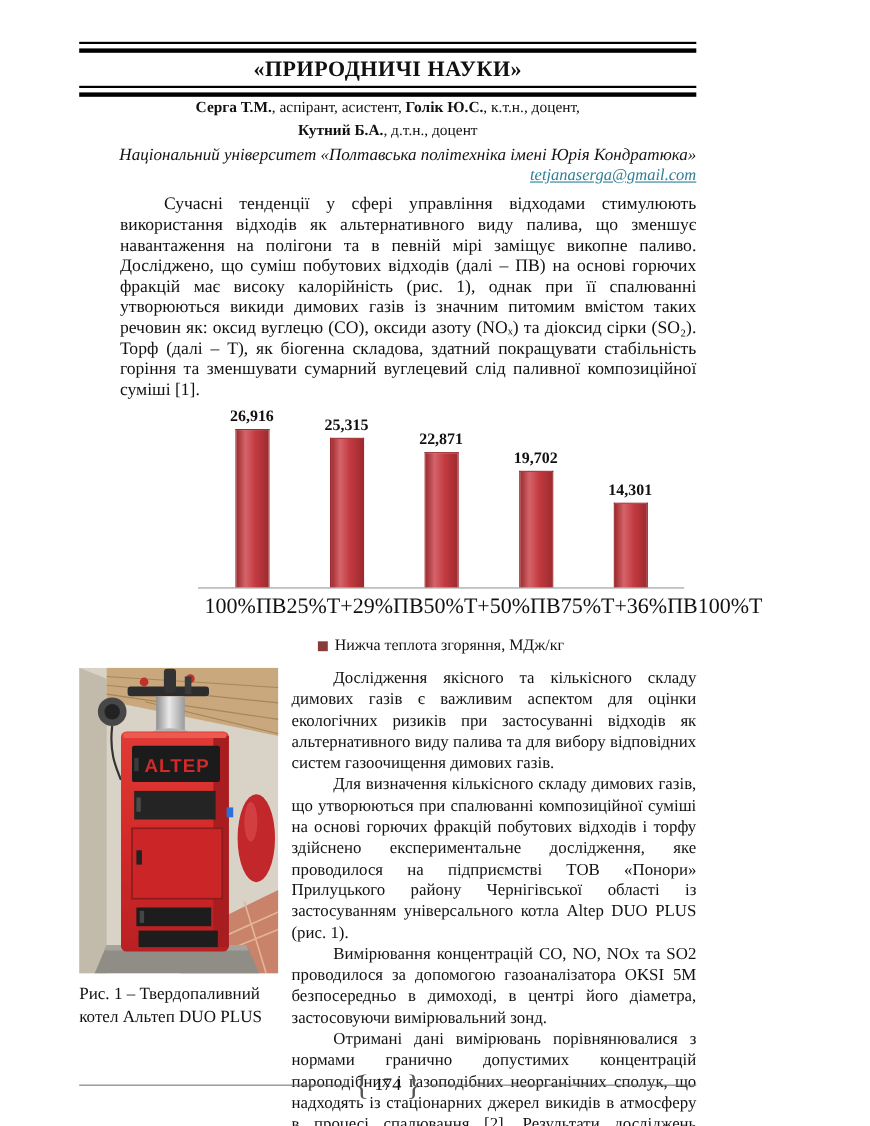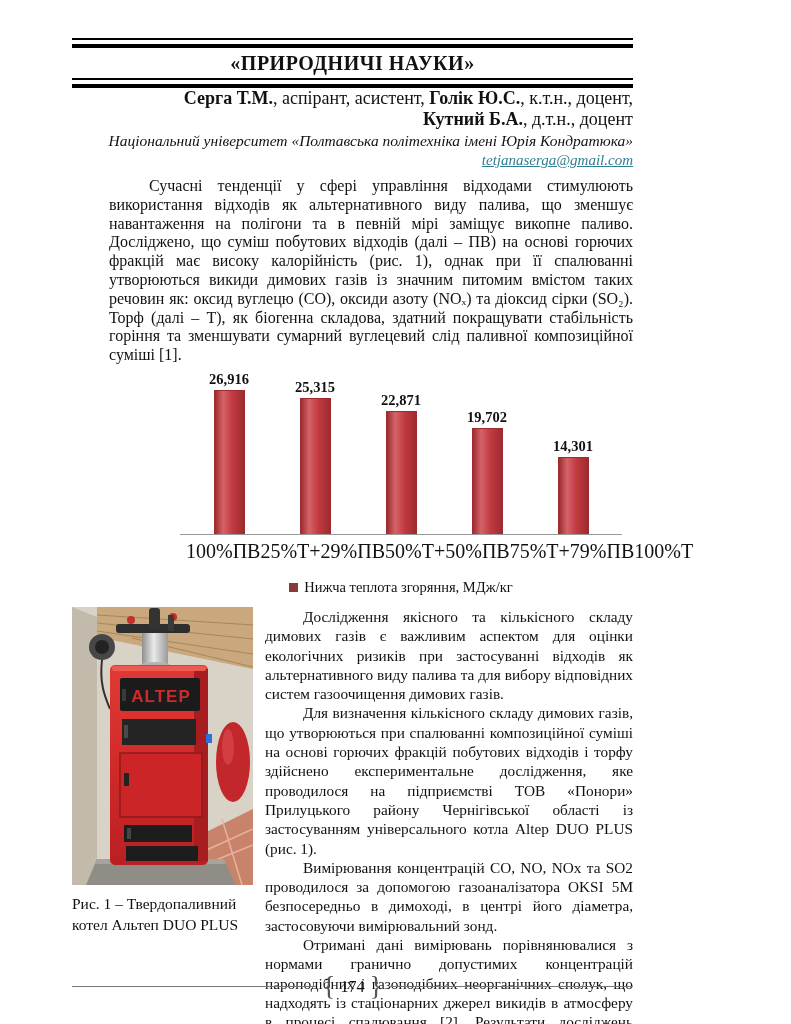--- a/index.html
+++ b/index.html
@@ -7,21 +7,21 @@
   body { width:791px; height:1024px; font-family:"Liberation Serif", serif; color:#111; }
   .page { position:relative; width:693px; height:1024px; background:#fff; overflow:hidden; }
   .content { padding:38px 60px 0 72px; }
 
   
   .double-rule { height:10px; border-top:2px solid #000; border-bottom:4px solid #000; }
   .journal-title { text-align:center; font-weight:bold; font-size:20px; letter-spacing:0.5px; padding:4px 0 3px 0; }
 
   .udc { margin-top:22px; font-weight:bold; font-size:15.5px; }
   .art-title { margin-top:1px; text-align:center; font-weight:normal; font-size:15.5px; line-height:21px; }
-  .authors { text-align:right; font-size:18px; line-height:21px; }
+  .authors { text-align:center; font-size:14px; line-height:21px; }
   .affiliation { text-align:right; font-style:italic; font-size:15.5px; line-height:21px; }
   .email-line { text-align:right; font-size:15px; line-height:19px; }
   .email-line a { color:#2e7f95; font-style:italic; text-decoration:underline; }
 
   .abstract { margin-top:7px; font-size:16px; line-height:18.8px; text-align:justify; text-indent:40px;margin-left:37px; }
 
   
   .chart { width:442px; margin:2px 0 0 108px; }
   .chart-plot { display:flex; align-items:flex-end; height:168px; border-bottom:1.5px solid #999; padding:0 6px; }
   .bar-cell { flex:1; display:flex; flex-direction:column; align-items:center; justify-content:flex-end; }
@@ -89,21 +89,21 @@
           </div>
           <div class="bar-cell">
             <div class="bar-value">14,301</div>
             <div class="bar" style="height: 76.6px; background: linear-gradient(to right, rgb(157, 43, 47), rgb(212, 100, 106) 28%, rgb(194, 58, 64) 60%, rgb(157, 43, 47)); border-color: rgb(157, 43, 47);"></div>
           </div>
         </div>
       <div class="cat-row">
           <div class="cat-cell">100%ПВ</div>
           <div class="cat-cell">25%Т+29%ПВ</div>
           <div class="cat-cell">50%Т+50%ПВ</div>
-          <div class="cat-cell">75%Т+79%ПВ</div>
+          <div class="cat-cell">75%Т+36%ПВ</div>
           <div class="cat-cell">100%Т</div>
         </div>
       <div class="legend">
         <span class="legend-marker" style="background: rgb(138, 59, 56);"></span>
         <span>Нижча теплота згоряння, МДж/кг</span>
       </div>
     </figure>
 
     <div class="two-col">
       <div class="col-left">

